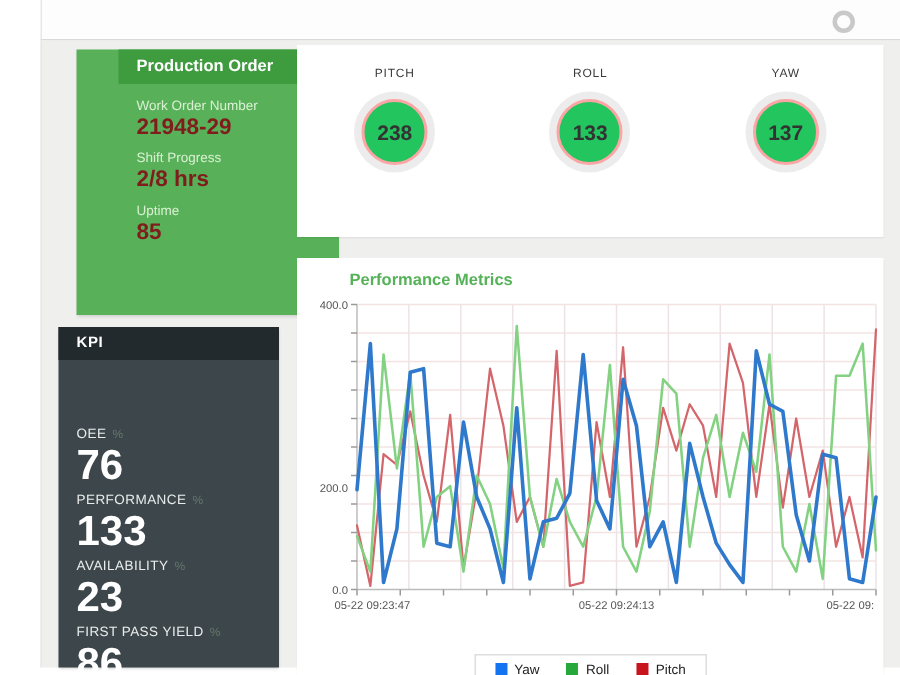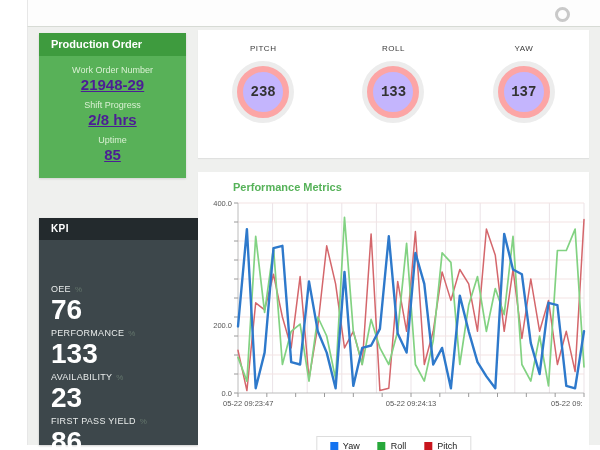--- a/index.html
+++ b/index.html
@@ -20,48 +20,48 @@
     border:3px solid #c9c9c9;background:#fdfdfd;cursor:pointer;
   }
 
   
   .content{
     position:absolute;left:27px;top:27px;width:573px;height:418px;
     background:#eff0ee;border-left:1px solid #e7e7e7;
   }
 
   
-  .po-card{position:absolute;left:11px;top:6px;width:147px;height:145px;background:#58b158;box-shadow:0 1px 2px rgba(0,0,0,.12);}
+  .po-card{position:absolute;left:23px;top:6px;width:147px;height:177px;background:#58b158;box-shadow:0 1px 2px rgba(0,0,0,.12);padding-left:28px;}
   .po-header{height:23px;line-height:23px;background:#3e9b3e;color:#fff;font-size:11px;font-weight:bold;padding-left:12px;}
   .po-body{padding:9px 12px 0 12px;}
-  .po-field{margin-bottom:7px;text-align:center;}
+  .po-field{margin-bottom:7px;}
   .po-label{font-size:9px;color:#d9f0d3;margin-bottom:1px;}
-  .po-value{font-size:15px;font-weight:bold;color:#4c1d95;line-height:17px;text-decoration:underline;}
-
-  
-  .kpi-card{position:absolute;left:11px;top:191px;width:159px;height:227px;background:#3d474b;box-shadow:0 1px 2px rgba(0,0,0,.2);}
+  .po-value{font-size:15px;font-weight:bold;color:#7f1d1d;line-height:17px;}
+
+  
+  .kpi-card{position:absolute;left:11px;top:191px;width:147px;height:227px;background:#3d474b;box-shadow:0 1px 2px rgba(0,0,0,.2);}
   .kpi-header{height:22px;line-height:22px;background:#232a2d;color:#fff;font-size:10px;font-weight:bold;padding-left:12px;letter-spacing:.4px;}
   .kpi-body{padding:8px 12px 0 12px;margin-top:36px;}
   .kpi-item{margin-bottom:3px;}
   .kpi-label{font-size:9px;color:#e9eceb;letter-spacing:.3px;}
   .kpi-unit{font-size:8px;color:#64766c;margin-left:4px;}
   .kpi-value{font-size:28px;font-weight:bold;color:#ffffff;line-height:31px;}
 
   
   .gauges-card{
     position:absolute;left:170px;top:3px;width:391px;height:128px;background:#ffffff;
     display:flex;justify-content:space-around;align-items:flex-start;padding-top:14px;box-sizing:border-box;
     box-shadow:0 1px 1px rgba(0,0,0,.06);
   }
   .gauge{text-align:center;}
   .gauge-label{font-size:8px;color:#3a3a3a;letter-spacing:.5px;margin-bottom:13px;}
   .gauge-ring{
     width:40px;height:40px;margin:0 auto;border-radius:50%;
-    border:6px solid #fca5a5;box-shadow:0 0 0 5px #ececec;background:#c4b5fd;
-    display:flex;align-items:center;justify-content:center;font-family:Liberation Mono, monospace;
+    border:2px solid #fca5a5;box-shadow:0 0 0 5px #ececec;background:#22c55e;
+    display:flex;align-items:center;justify-content:center;
   }
   .gauge-value{font-size:14px;font-weight:bold;color:#333;}
 
   
   .chart-card{
     position:absolute;left:170px;top:145px;width:391px;height:291px;background:#ffffff;
     overflow:hidden;box-shadow:0 1px 1px rgba(0,0,0,.06);
   }
   .chart-title{position:absolute;left:35px;top:9px;font-size:11px;font-weight:bold;color:#56b259;}
   .plot-wrap{position:absolute;left:40px;top:31px;width:316px;height:190px;}

